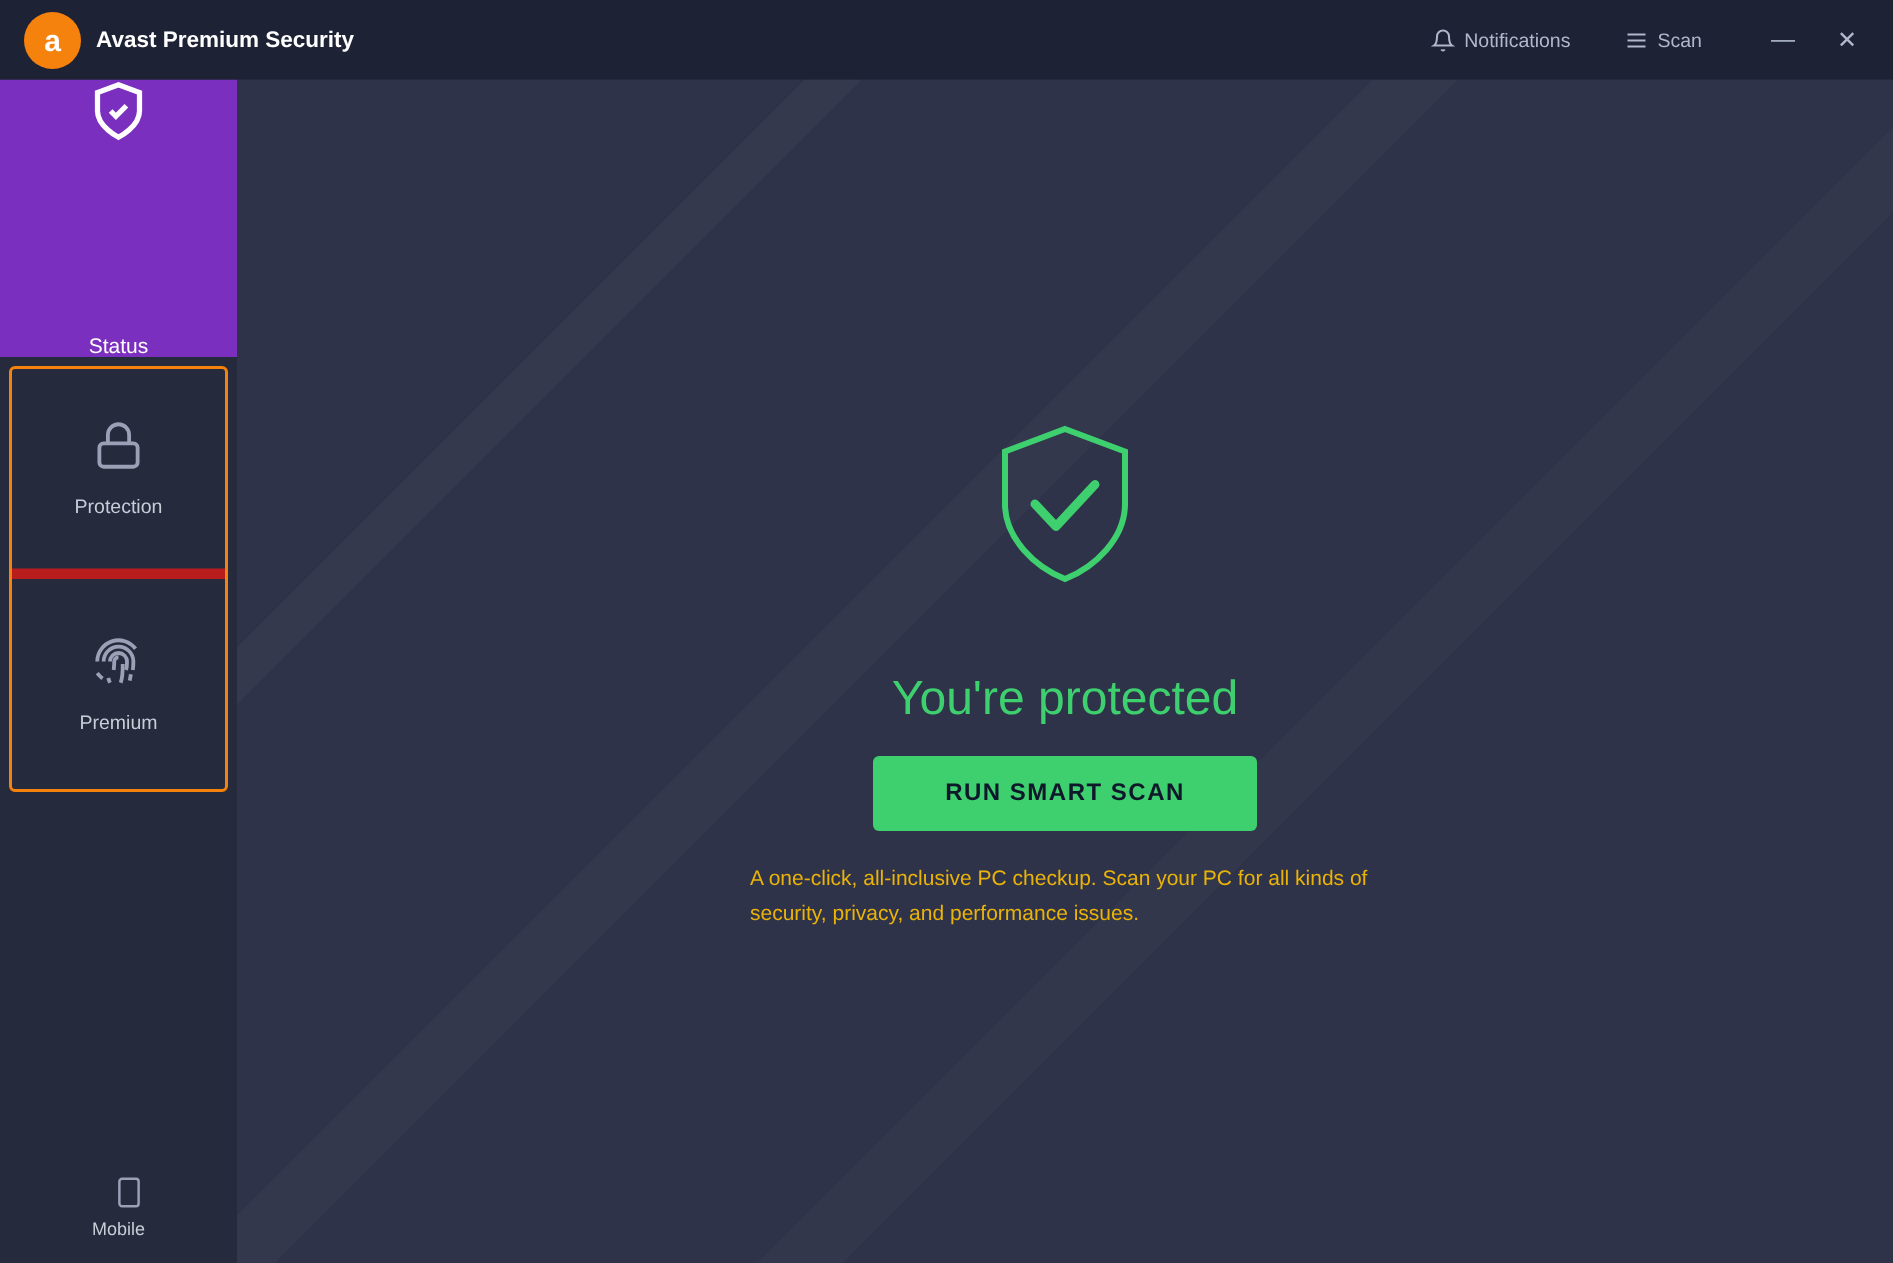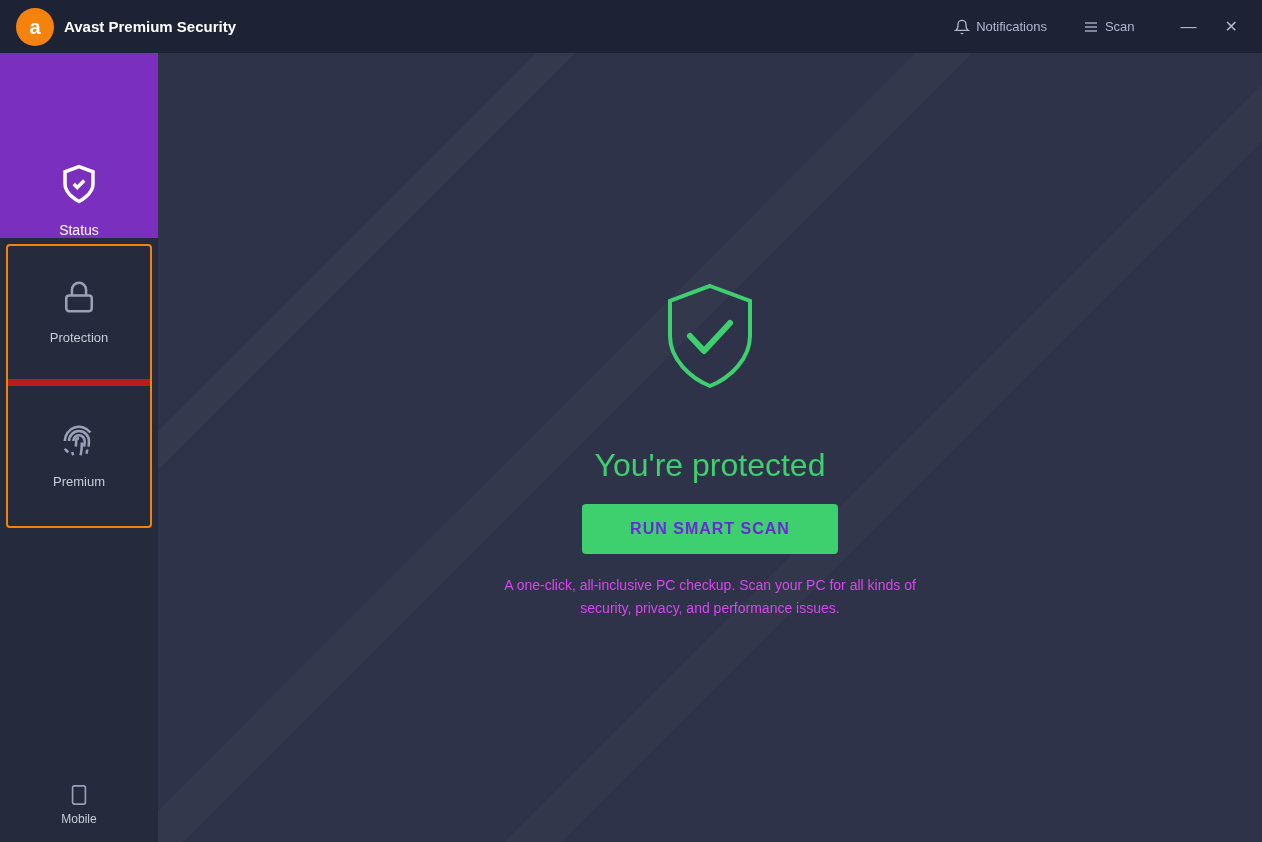--- a/index.html
+++ b/index.html
@@ -76,21 +76,21 @@
       flex-direction: column;
       position: relative;
       z-index: 5;
     }
     .sidebar-status {
       background: #7b2fbe;
       height: 185px;
       display: flex;
       flex-direction: column;
       align-items: center;
-      justify-content: flex-end;
+      justify-content: space-between;
       cursor: pointer;
     }
     .sidebar-status-icon {
       font-size: 38px;
       color: white;
       margin-bottom: 8px;
     }
     .sidebar-status-label {
       color: white;
       font-size: 14px;
@@ -130,21 +130,21 @@
     .sidebar-footer {
       margin-top: auto;
       padding: 12px 0 16px 0;
       display: flex;
       flex-direction: column;
       align-items: center;
     }
     .sidebar-mobile {
       display: flex;
       flex-direction: column;
-      align-items: center;
+      align-items: flex-end;
       cursor: pointer;
       gap: 0;
     }
     .sidebar-mobile-icon {
       font-size: 22px;
       color: #9aa0b5;
     }
     .sidebar-mobile-label {
       color: #c8cdd8;
       font-size: 12px;
@@ -206,35 +206,35 @@
     .protected-text {
       color: #3ecf6e;
       font-size: 32px;
       font-weight: 400;
       text-align: center;
       margin-top: 31px;
     }
 
     .scan-button {
       background: #3ecf6e;
-      color: #6d28d9;
+      color: #0f172a;
       border: none;
       padding: 16px 48px;
       font-size: 16px;
       font-weight: 700;
       letter-spacing: 1px;
       border-radius: 4px;
       cursor: pointer;
       text-transform: uppercase;
     }
 
     .scan-description {
-      color: #d946ef;
+      color: #eab308;
       font-size: 14px;
-      text-align: center;
+      text-align: left;
       max-width: 420px;
       line-height: 1.6;
     }
 
     
     .shield-svg {
       width: 100px;
       height: 110px;
     }
   </style>

